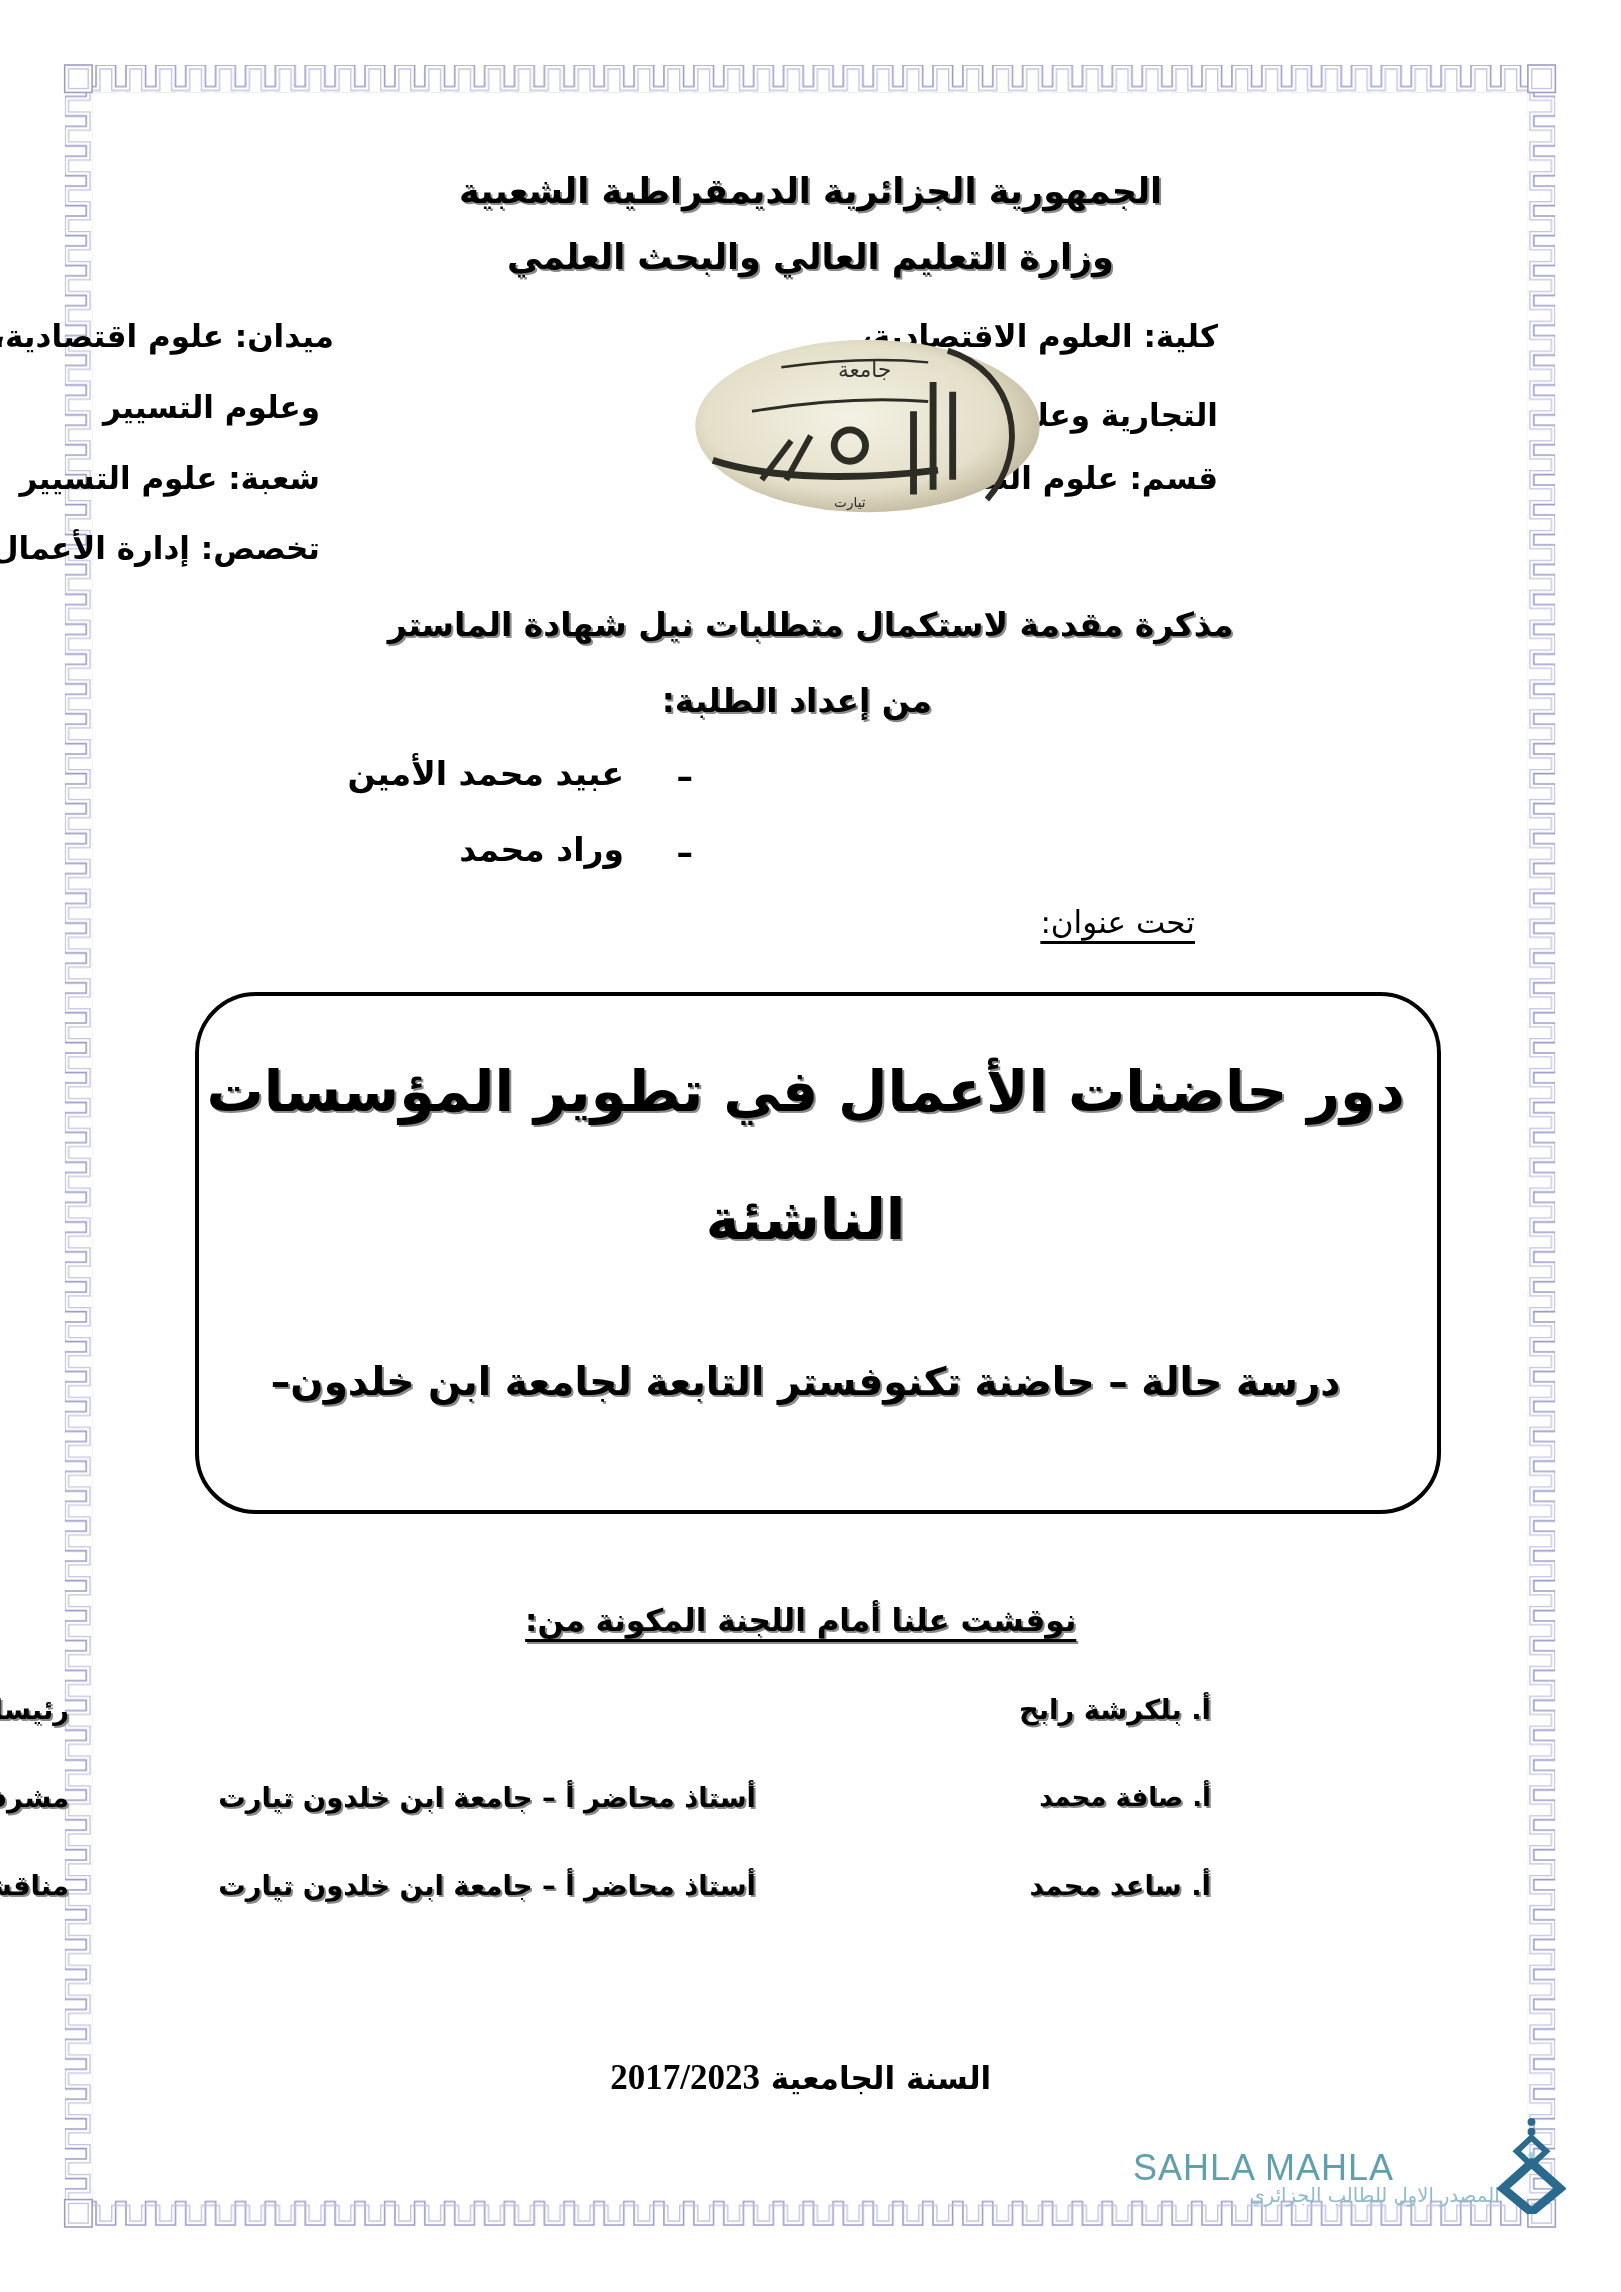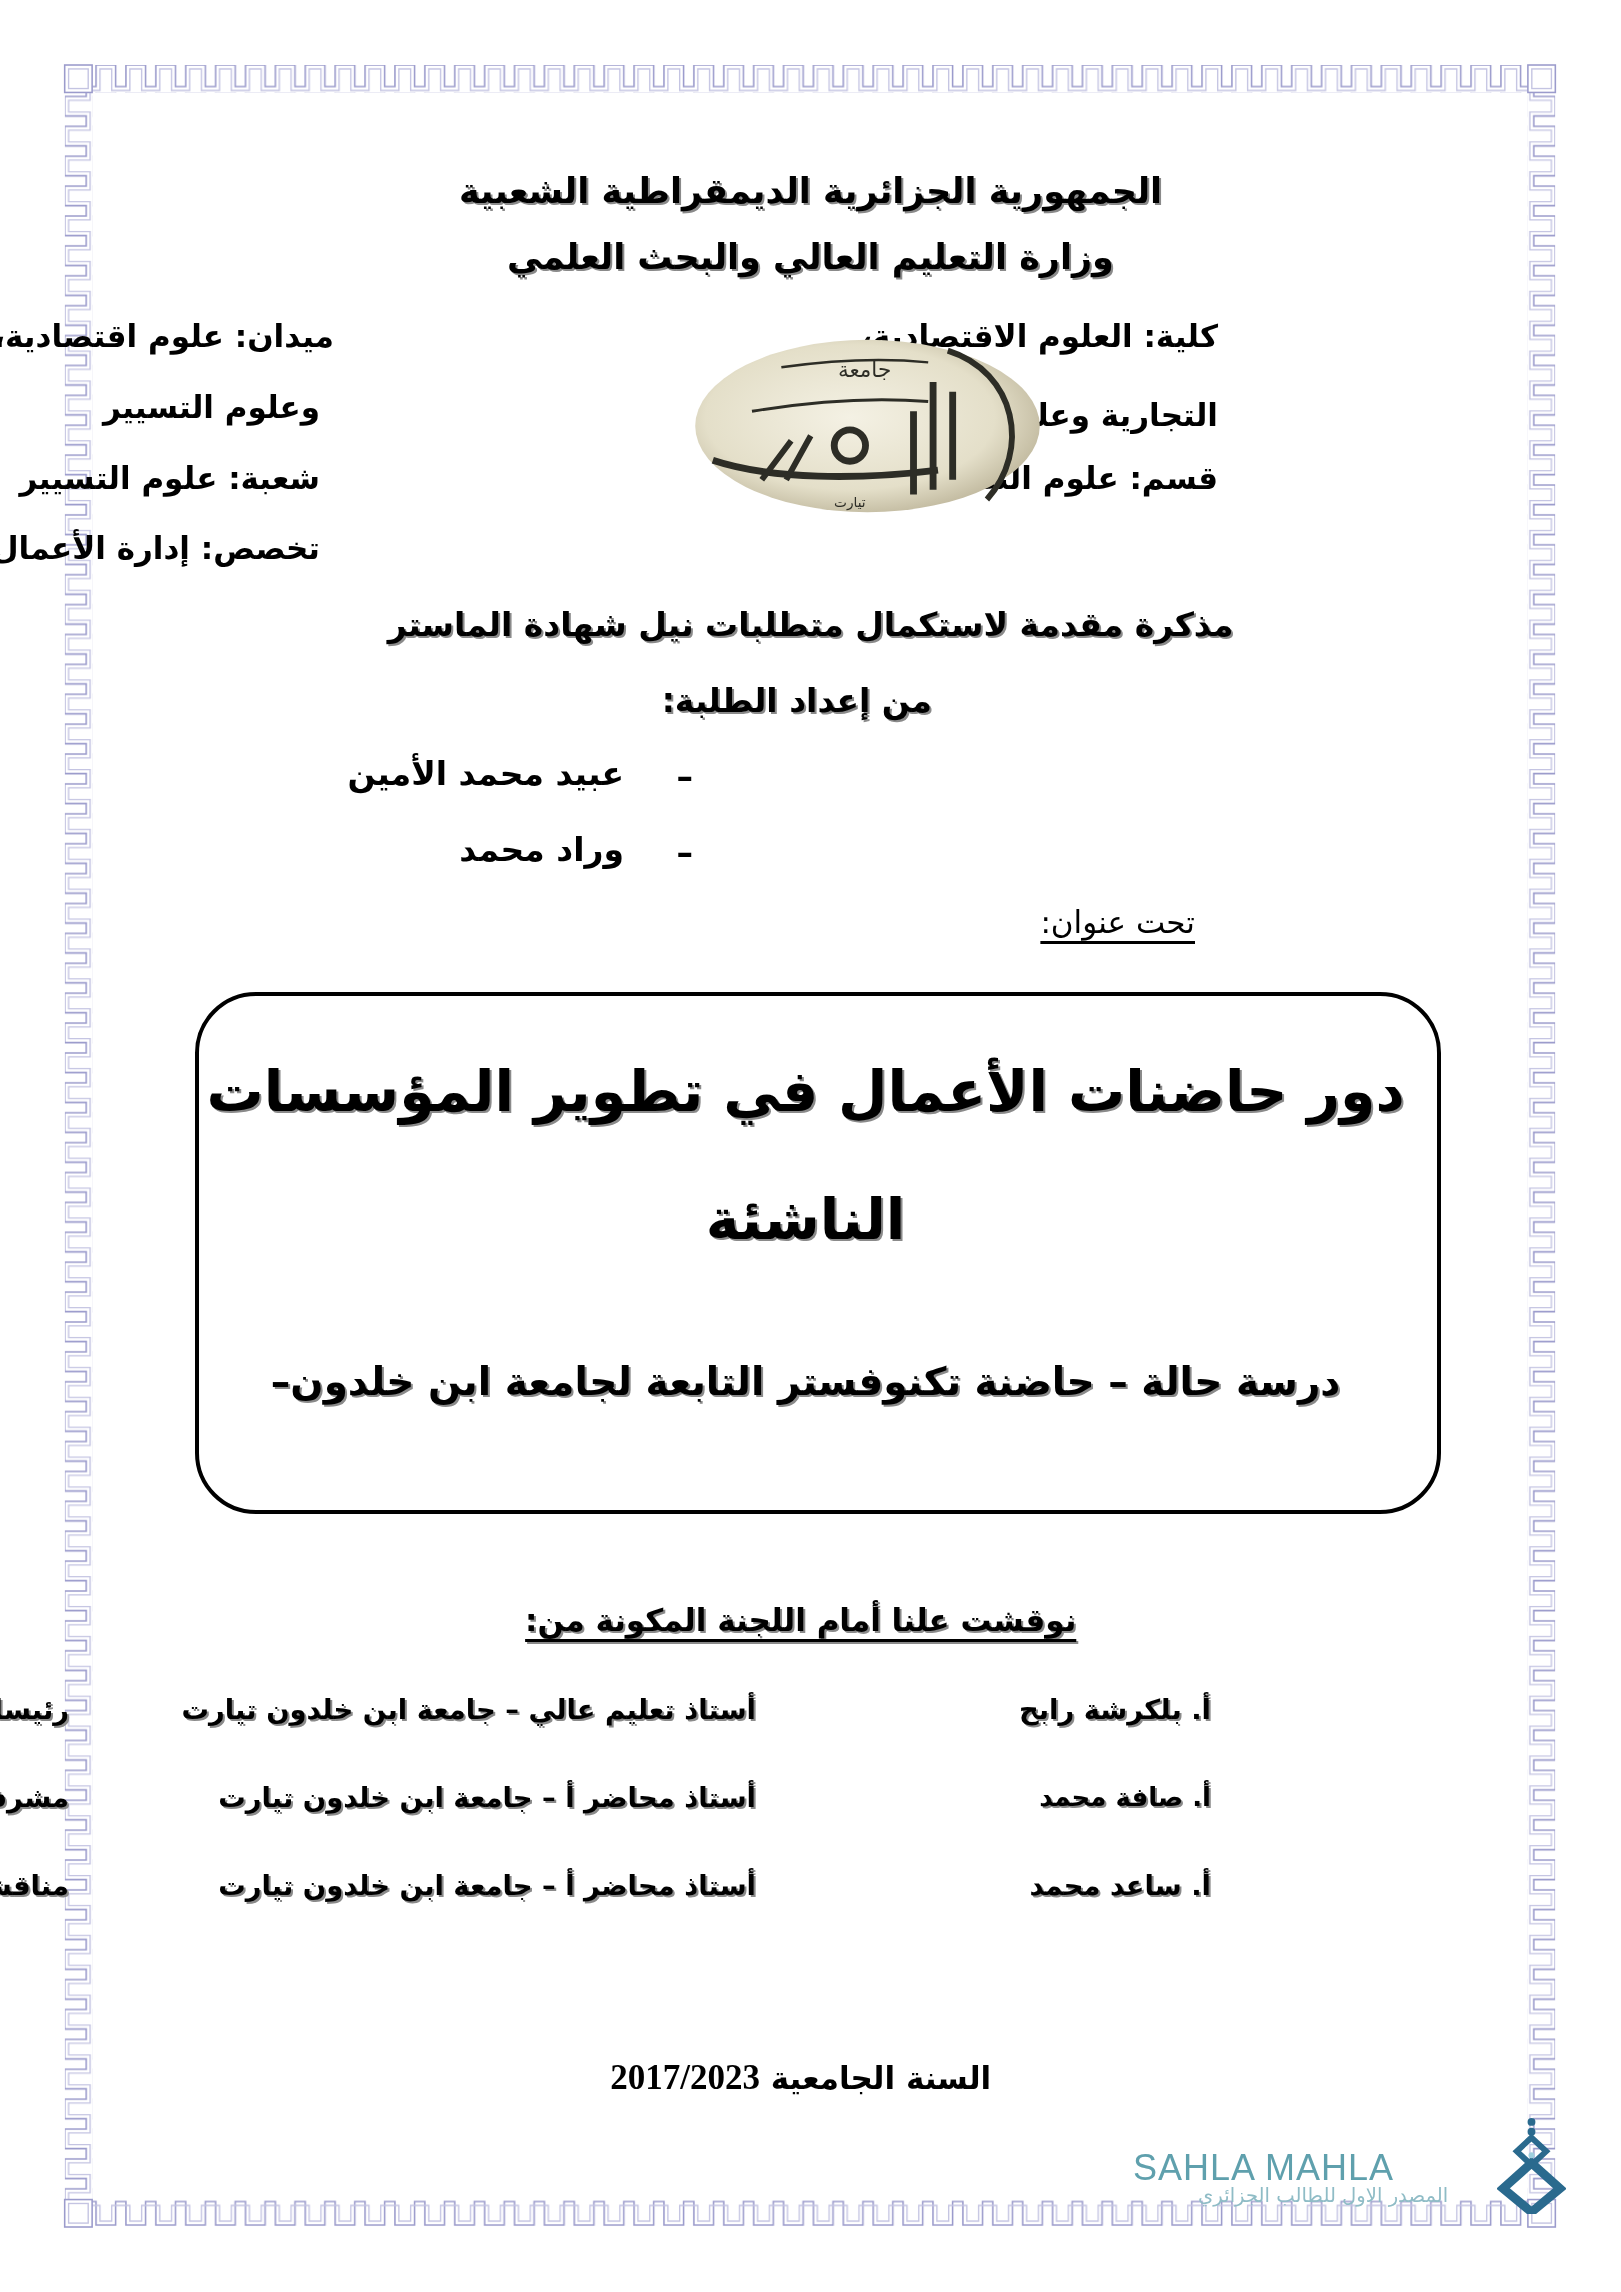--- a/index.html
+++ b/index.html
@@ -104,39 +104,38 @@
   <div class="t ul" style="right:170px;top:907px;font-size:31px;font-weight:normal;">تحت عنوان:</div>
 
   <div class="title-box"></div>
   <div class="t center shadow" style="top:1063px;font-size:57px;left:-4.9px;">دور حاضنات الأعمال في تطوير المؤسسات</div>
   <div class="t center shadow" style="top:1191px;font-size:57px;left:-4.9px;">الناشئة</div>
   <div class="t center shadow" style="top:1362px;font-size:39px;left:-4.9px;">درسة حالة – حاضنة تكنوفستر التابعة لجامعة ابن خلدون–</div>
 
   <div class="t center ul shadow" style="top:1605px;font-size:31px;left:-9.8px;">نوقشت علنا أمام اللجنة المكونة من:</div>
 
   <div class="t shadow" style="right:154px;top:1696px;font-size:27.4px;">أ. بلكرشة رابح</div>
-  <div class="t shadow" style="right:609px;top:1696px;font-size:27.4px;">أستاذ تعليم عالي – جامعة ابن خلدون تيارت</div>
   <div class="t shadow" style="right:1296px;top:1696px;font-size:27.4px;">رئيسا</div>
 
   <div class="t shadow" style="right:154px;top:1784px;font-size:26px;">أ. صافة محمد</div>
   <div class="t shadow" style="right:609px;top:1784px;font-size:27.4px;">أستاذ محاضر أ  –  جامعة ابن خلدون تيارت</div>
   <div class="t shadow" style="right:1296px;top:1784px;font-size:27.4px;">مشرفا ومقررا</div>
 
   <div class="t shadow" style="right:154px;top:1872px;font-size:27.4px;">أ. ساعد محمد</div>
   <div class="t shadow" style="right:609px;top:1872px;font-size:27.4px;">أستاذ محاضر أ  –  جامعة ابن خلدون تيارت</div>
   <div class="t shadow" style="right:1296px;top:1872px;font-size:27.4px;">مناقشا</div>
 
   <div class="t center" style="top:2060px;font-size:31px;left:-9.8px;">
     <span>السنة الجامعية</span>
     <span style="font-family:'Liberation Serif', serif;font-size:35px;">2017/2023</span>
   </div>
 
   <div class="sahla">
     <div style="position:absolute;left:5.9px;top:2px;font-family:'Liberation Sans',sans-serif;font-size:36px;letter-spacing:1px;color:#5fa0ad;white-space:nowrap;">SAHLA MAHLA</div>
-    <div style="position:absolute;left:19.6px;top:39px;width:353px;text-align:center;direction:rtl;font-size:19.6px;color:#8fbcc6;white-space:nowrap;">المصدر الاول للطالب الجزائري</div>
+    <div style="position:absolute;left:19.6px;top:39px;width:353px;text-align:right;direction:rtl;font-size:19.6px;color:#8fbcc6;white-space:nowrap;">المصدر الاول للطالب الجزائري</div>
     <svg style="position:absolute;left:370px;top:-29px;" width="69" height="98" viewBox="0 0 70 100">
       <circle cx="35" cy="6" r="4" fill="#2a6a8e"></circle>
       <circle cx="35" cy="16" r="4" fill="#2a6a8e"></circle>
       <path d="M35 22 L50 36 L35 50 L20 36 Z" fill="none" stroke="#2a6a8e" stroke-width="6"></path>
       <path d="M35 48 L64 74 L35 98 L6 74 Z" fill="none" stroke="#2a6a8e" stroke-width="9"></path>
       <circle cx="35" cy="40" r="3" fill="#9fd0de"></circle>
     </svg>
   </div>
 
 </div>

